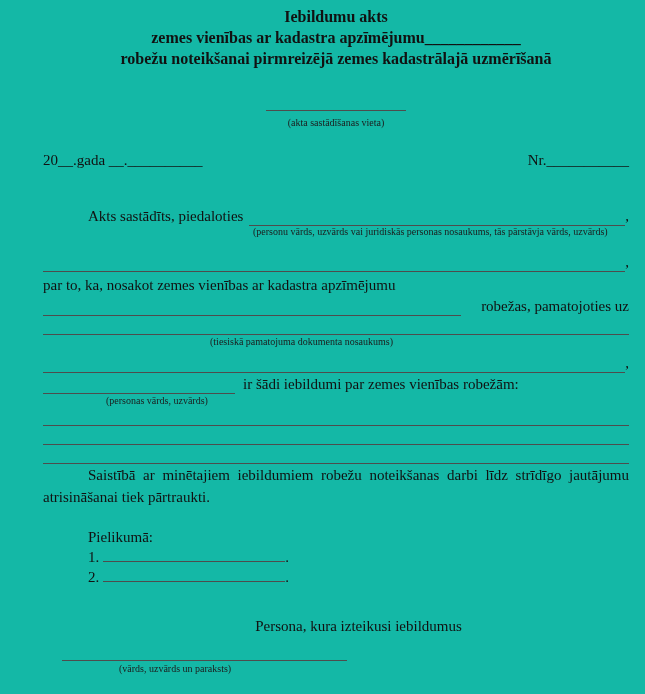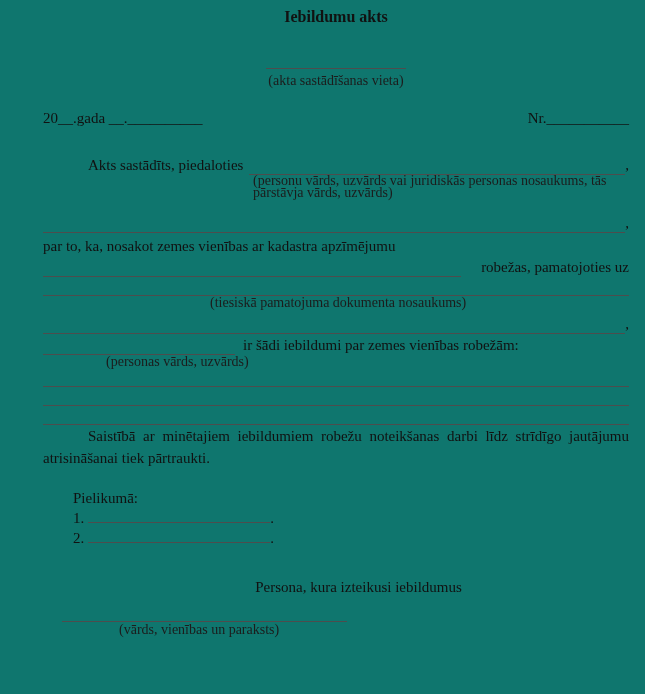--- a/index.html
+++ b/index.html
@@ -6,21 +6,21 @@
     margin: 0;
     padding: 0;
     background: #ffffff;
   }
   .page {
     position: relative;
     width: 645px;
     height: 694px;
     box-sizing: border-box;
     padding: 6px 16px 0 43px;
-    background: #0f766e;
+    background: #14b8a6;
     color: #111;
     font-family: "Liberation Serif", "DejaVu Serif", serif;
     font-size: 15px;
     line-height: 20px;
     overflow: hidden;
   }
   .title-block {
     text-align: center;
     font-weight: bold;
     font-size: 16px;
@@ -32,38 +32,38 @@
     height: 14px;
     vertical-align: baseline;
   }
   .row {
     display: flex;
     align-items: flex-end;
   }
   .row .grow { flex: 1 1 auto; }
   .row .no-shrink { flex: 0 0 auto; white-space: nowrap; }
   .caption {
-    font-size: 14px;
+    font-size: 10px;
     line-height: 12px;
     color: #1c1c1c;
   }
   .place-block {
     margin-top: 27px;
     text-align: center;
   }
   .place-block .blank { width: 140px; }
   .place-block .caption { margin-top: 1px; }
   .date-row {
     margin-top: 21px;
     display: flex;
     justify-content: space-between;
     align-items: baseline;
     text-align: right;
   }
-  .composed-row { margin-top: 27px; }
+  .composed-row { margin-top: 36px; }
   .composed-row .lead {
     margin-left: 45px;
     white-space: nowrap;
     padding-right: 6px;
   }
   .composed-caption { margin-left: 210px; }
   .fullblank-row { margin-top: 18px; height: 16px; }
   .clause-line1 { margin-top: 3px; }
   .robezas-row { margin-top: 1px; height: 20px; gap: 12px; }
   .robezas-row .no-shrink { padding-left: 8px; }
@@ -74,21 +74,21 @@
   .objections-row .blank { width: 192px; }
   .objections-row .no-shrink { padding-left: 8px; font-family: Liberation Serif, serif; }
   .person-caption { margin-left: 47px; margin-top: 1px; padding-left: 16px; }
   .write-line { height: 18px; border-bottom: 1px solid #4d4d4d; }
   .write-lines { margin-top: 0px; }
   .paragraph {
     text-align: justify;
     text-indent: 45px;
     line-height: 22px;
   }
-  .attachments { margin-top: 19px; margin-left: 30px; }
+  .attachments { margin-top: 19px; margin-left: 45px; }
   .attachments .att-label { line-height: 20px; }
   .att-item { line-height: 20px; }
   .att-item .blank { width: 182px; margin-left: 4px; }
   .person-sign-label { margin-top: 29px; margin-left: 45px; text-align: center; }
   .sig-line {
     margin-top: 22px;
     margin-left: 19px;
     width: 285px;
     border-bottom: 1px solid #4d4d4d;
     height: 2px;
@@ -96,20 +96,24 @@
   .sig-caption { margin-left: 76px; margin-top: 2px; }
   .comma-tail { white-space: nowrap; }
 </style>
 </head>
 <body>
 
 <div class="page">
 
   <div class="title-block">
     <div>Iebildumu akts</div>
+    <div>
+      <span>zemes vienības ar kadastra apzīmējumu</span><span>____________</span>
+    </div>
+    <div>robežu noteikšanai pirmreizējā zemes kadastrālajā uzmērīšanā</div>
   </div>
 
   <div class="place-block">
     <span class="blank"></span>
     <div class="caption">(akta sastādīšanas vieta)</div>
   </div>
 
   <div class="date-row">
     <span>20__.gada __.__________</span>
     <span>Nr.___________</span>
@@ -163,15 +167,15 @@
     <div class="att-item">
       <span>1.</span><span class="blank"></span><span>.</span>
     </div>
     <div class="att-item">
       <span>2.</span><span class="blank"></span><span>.</span>
     </div>
   </div>
 
   <div class="person-sign-label">Persona, kura izteikusi iebildumus</div>
   <div class="sig-line"></div>
-  <div class="caption sig-caption">(vārds, vienības un paraksts)</div>
+  <div class="caption sig-caption">(vārds, uzvārds un paraksts)</div>
 
 </div>
 
 </body></html>

